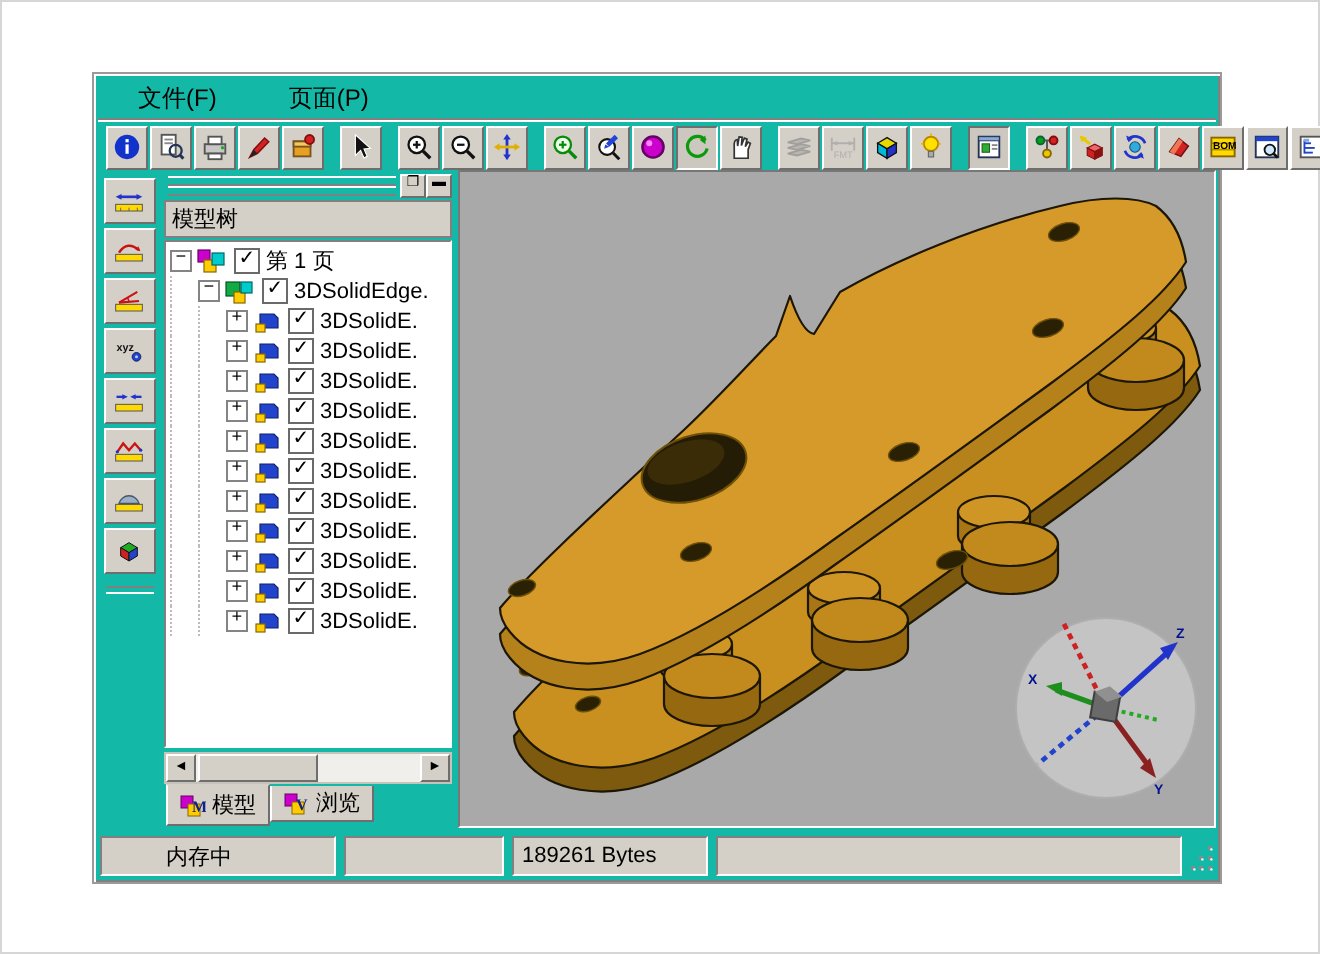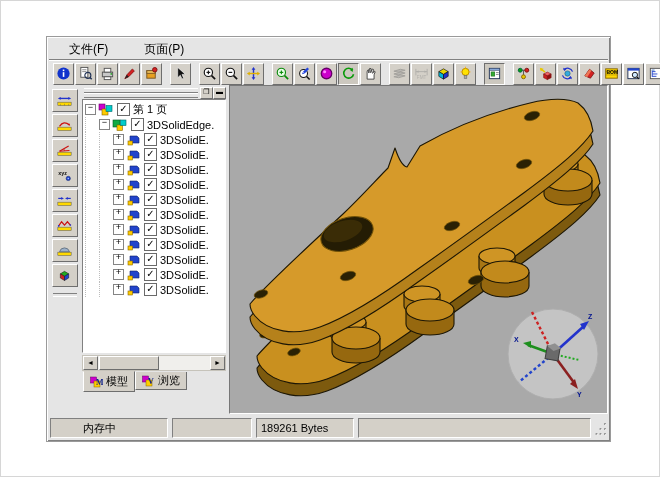--- a/index.html
+++ b/index.html
@@ -2,21 +2,21 @@
 <html><head>
 <meta charset="utf-8">
 <style>
   html,body{margin:0;padding:0;}
   body{width:660px;height:477px;position:relative;background:#ffffff;
        font-family:"Liberation Sans",sans-serif;overflow:hidden;}
   .shot-frame{position:absolute;inset:0;border:1px solid #d6d6d6;}
 
   
   .window{position:absolute;left:46px;top:36px;width:563px;height:404px;
-          background:#e5e5e5;border:1px solid #9a9a9a;
+          background:#14b8a6;border:1px solid #9a9a9a;
           box-shadow:inset 1px 1px 0 #ffffff, inset -1px -1px 0 #808080;}
 
   
   .menubar{position:absolute;left:4px;top:3px;right:4px;height:18px;
            display:flex;align-items:center;gap:28px;padding-left:14px;font-size:12px;color:#000;}
   .menu-item{padding:1px 4px;cursor:default;}
   .menu-sep{position:absolute;left:2px;right:2px;top:22px;height:0;
             border-top:1px solid #808080;border-bottom:1px solid #ffffff;}
 
   
@@ -380,20 +380,21 @@
     <div class="ltb-sep"></div>
   </div>
 
   <div class="tree-panel">
     <div class="dockhdr">
       <div class="grip"></div>
       <div class="grip grip2"></div>
       <div class="mini-btn mini-max">❐</div>
       <div class="mini-btn mini-min">▬</div>
     </div>
+    <div class="caption">模型树</div>
 
     <div class="treeview">
       <div class="trow">
         <span class="exp">−</span>
         <svg class="ticon" width="15" height="13" viewBox="0 0 15 13">
             <rect x="1" y="1" width="6" height="6" fill="#cc00cc" stroke="#660066" stroke-width=".6"></rect>
             <rect x="4" y="6" width="6" height="6" fill="#ffcc00" stroke="#886600" stroke-width=".6"></rect>
             <rect x="8" y="2.5" width="6" height="6" fill="#00cccc" stroke="#006666" stroke-width=".6"></rect>
           </svg>
         <span class="cb">✓</span>

